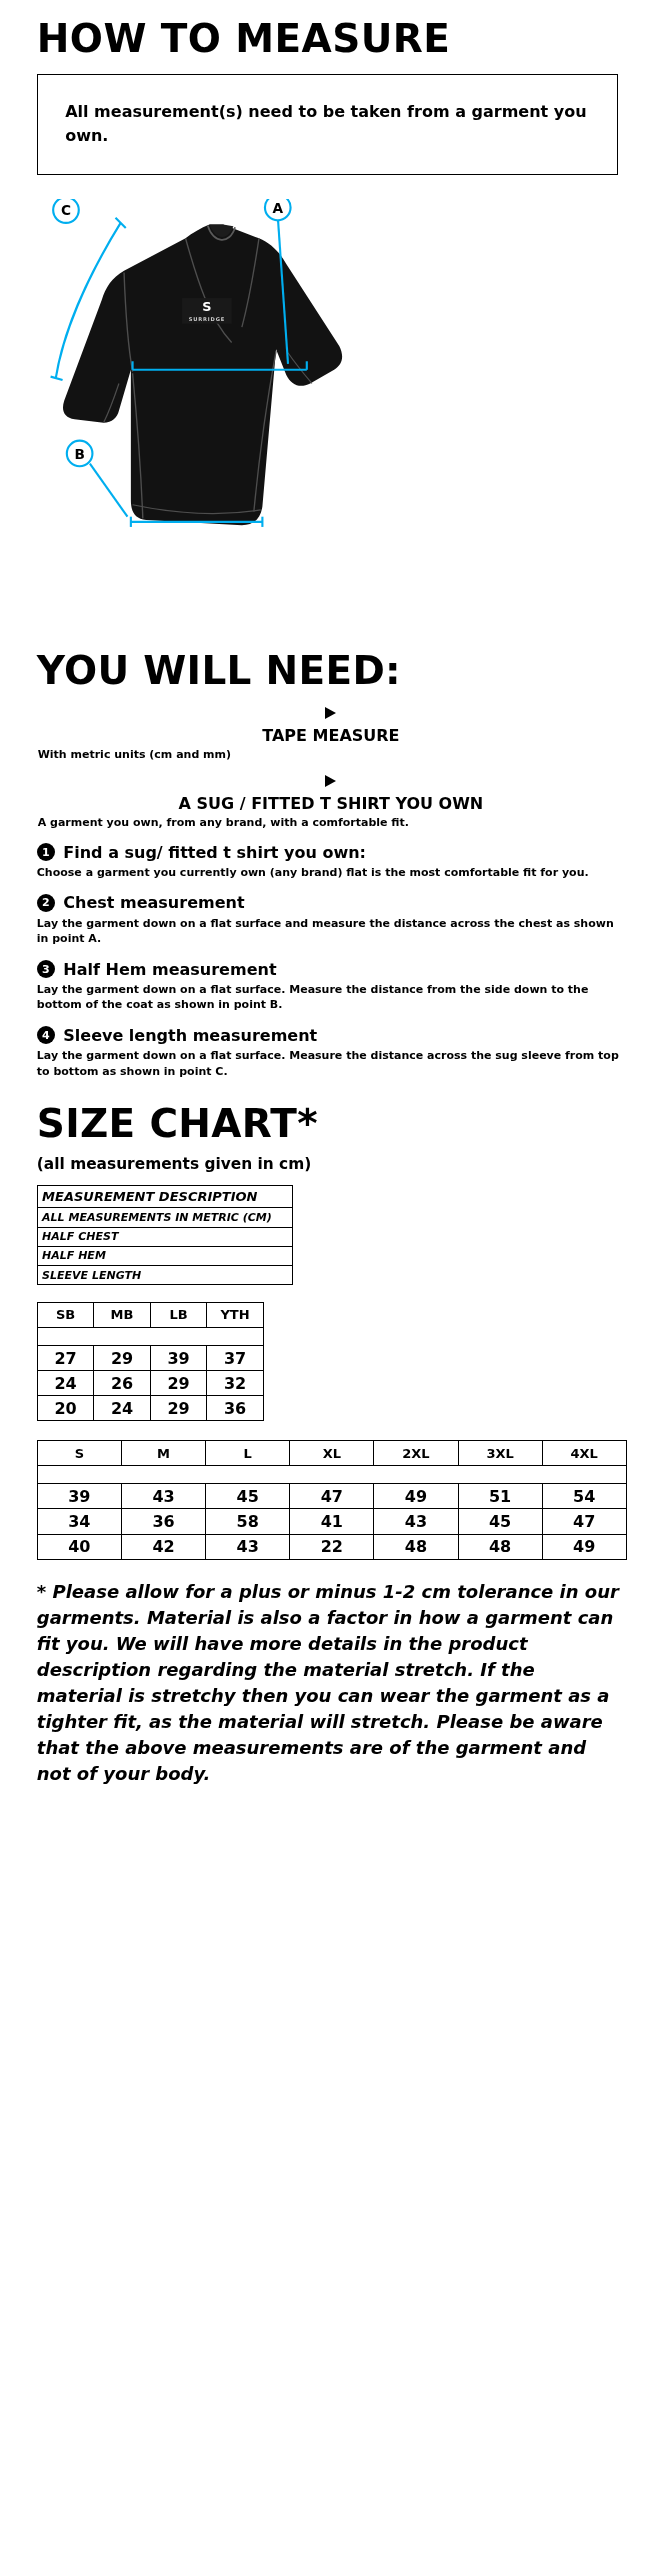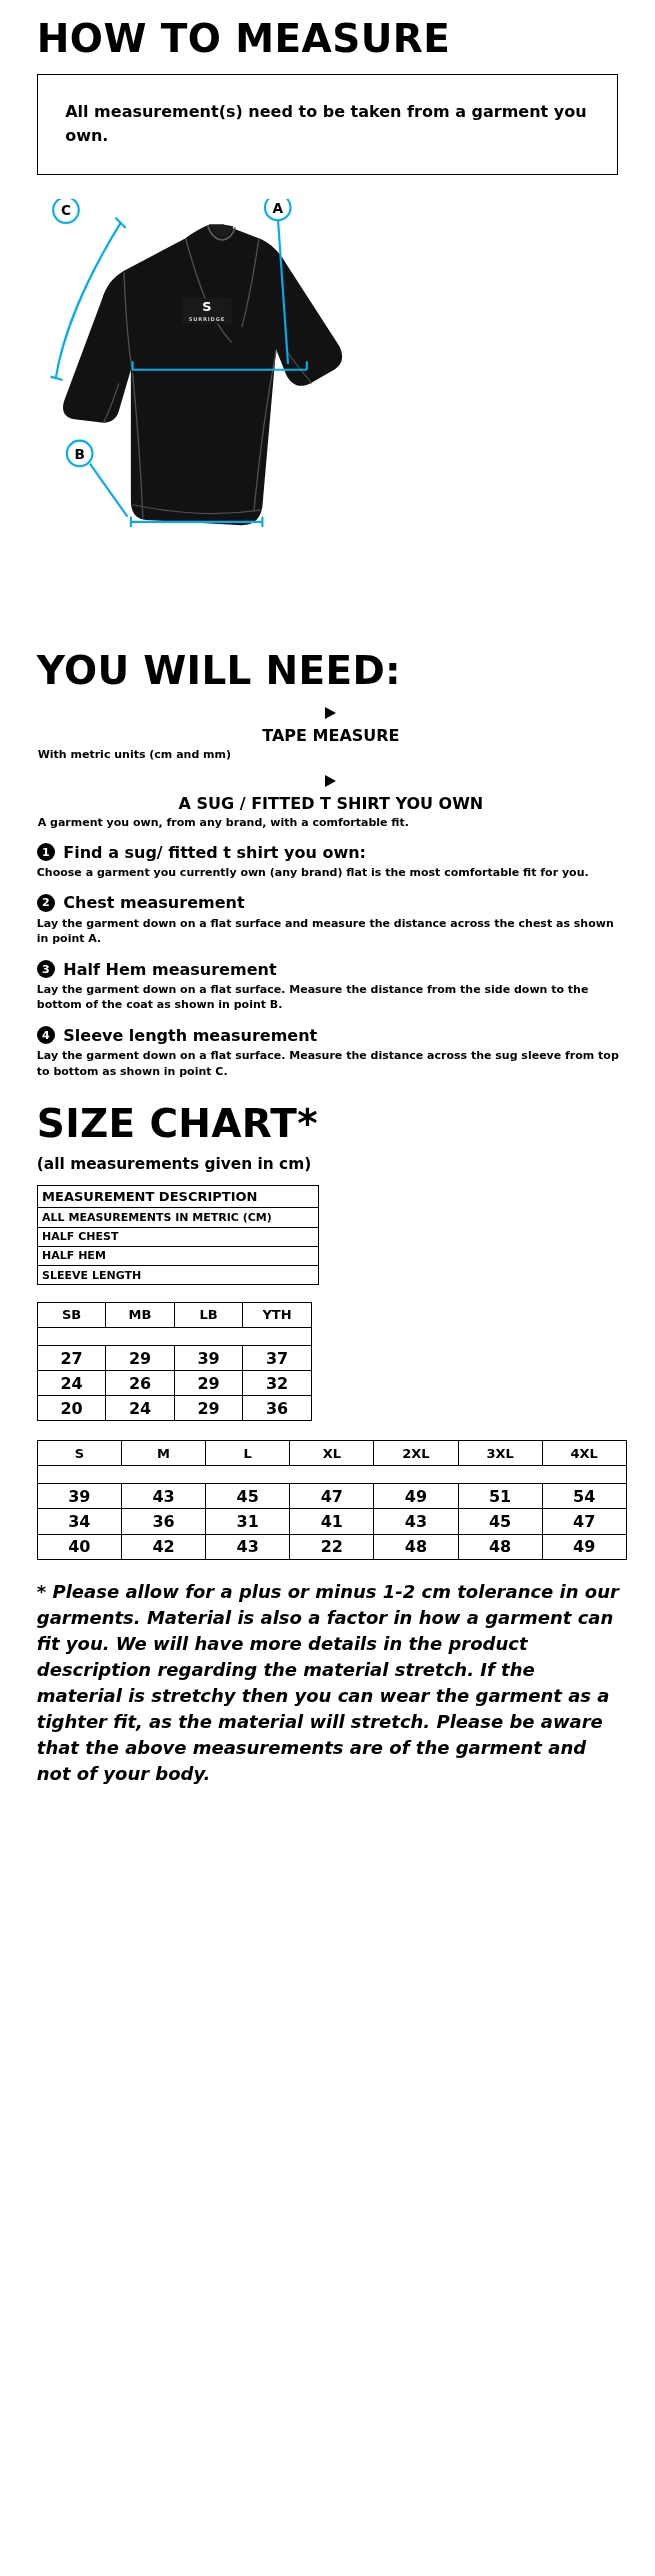--- a/index.html
+++ b/index.html
@@ -138,33 +138,34 @@
     font-weight: bold;
     padding: 2.6px 4.3px;
     text-align: center;
     height: 13px;
   }
   .tbl .lbl {
     text-align: left;
     font-size: 11px;
   }
   .desc-table {
-    width: 282px;
+    width: 256px;
     margin-bottom: 17px;
+    font-style: italic;
   }
   .desc-table .hdr td {
     font-size: 13px;
     font-weight: bold;
     text-align: left;
     padding: 3.4px 4.3px;
   }
   .size-table {
     margin-bottom: 19px;
   }
-  .size-table-a { width: 275px; border-radius: 8px; }
+  .size-table-a { width: 227px; border-radius: 8px; }
   .size-table-b { width: 590px; }
   .size-table th {
     font-size: 13px;
     font-weight: bold;
     padding: 4.3px 3.4px;
   }
   .size-table td {
     font-size: 16px;
     padding: 2.6px 3.4px;
   }
@@ -404,21 +405,21 @@
         <td>43</td>
         <td>45</td>
         <td>47</td>
         <td>49</td>
         <td>51</td>
         <td>54</td>
       </tr>
       <tr>
         <td>34</td>
         <td>36</td>
-        <td>31</td>
+        <td>58</td>
         <td>41</td>
         <td>43</td>
         <td>45</td>
         <td>47</td>
       </tr>
       <tr>
         <td>40</td>
         <td>42</td>
         <td>43</td>
         <td>22</td>

